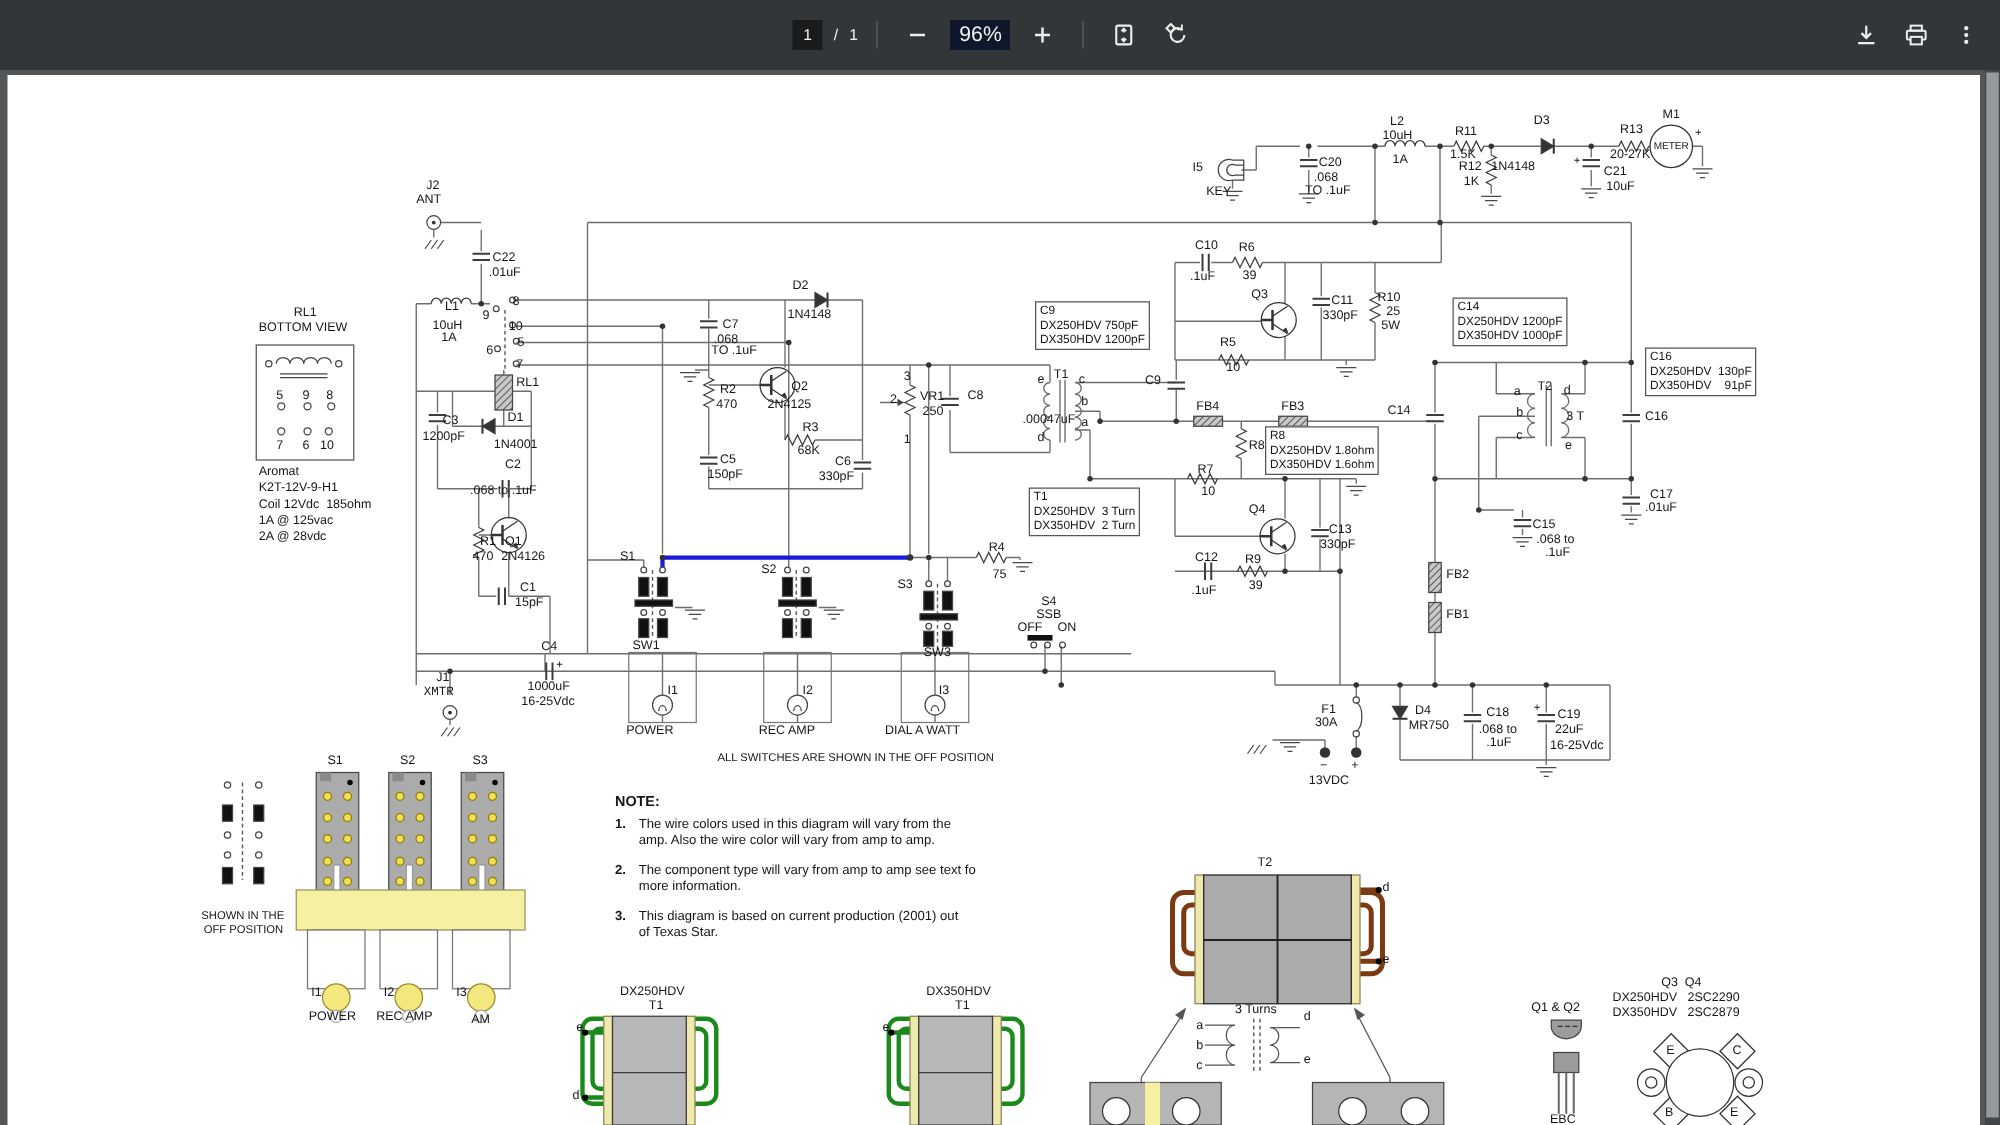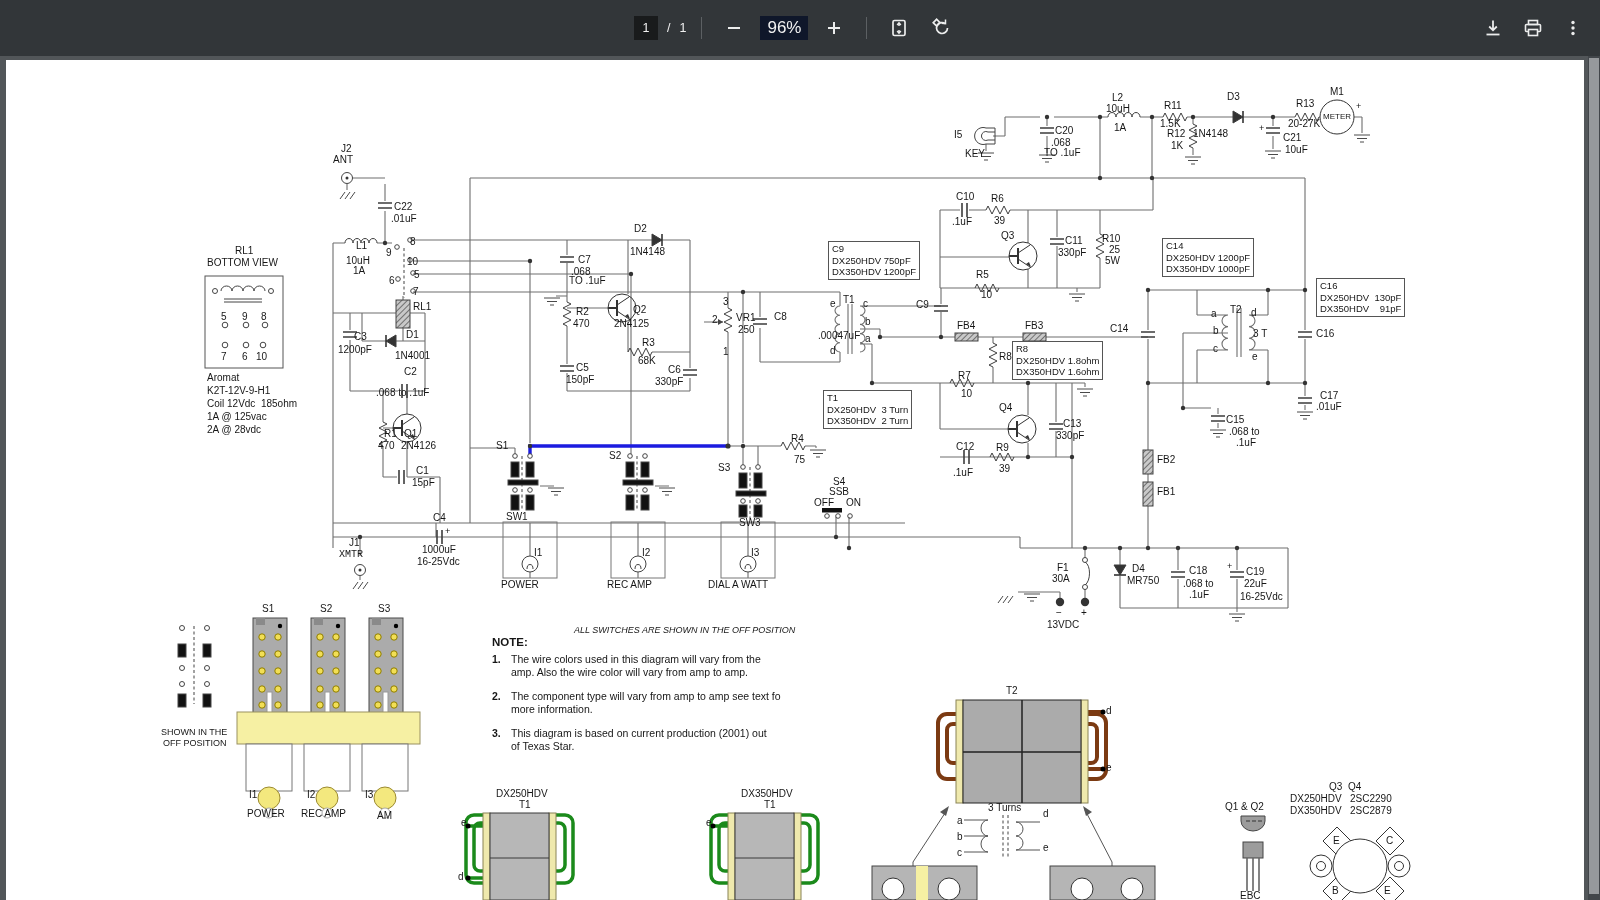--- a/index.html
+++ b/index.html
@@ -650,21 +650,21 @@
     <span class="lbl" style="left: 827px; top: 417px;">S4</span>
     <span class="lbl" style="left: 823px; top: 427px;">SSB</span>
     <span class="lbl" style="left: 808px; top: 438px;">OFF</span>
     <span class="lbl" style="left: 840px; top: 438px;">ON</span>
     <span class="lbl" style="left: 528px; top: 488px;">I1</span>
     <span class="lbl" style="left: 636px; top: 488px;">I2</span>
     <span class="lbl" style="left: 745px; top: 488px;">I3</span>
     <span class="lbl" style="left: 495px; top: 520px;">POWER</span>
     <span class="lbl" style="left: 601px; top: 520px;">REC AMP</span>
     <span class="lbl" style="left: 702px; top: 520px;">DIAL A WATT</span>
-    <span class="lbl s9" style="left: 568px; top: 566px; font-style: italic;">ALL SWITCHES ARE SHOWN IN THE OFF POSITION</span>
+    <span class="lbl s9" style="left: 568px; top: 542px;">ALL SWITCHES ARE SHOWN IN THE OFF POSITION</span>
     <span class="lbl" style="left: 1051px; top: 503px;">F1</span>
     <span class="lbl" style="left: 1046px; top: 514px;">30A</span>
     <span class="lbl" style="left: 1126px; top: 504px;">D4</span>
     <span class="lbl" style="left: 1121px; top: 516px;">MR750</span>
     <span class="lbl" style="left: 1183px; top: 506px;">C18</span>
     <span class="lbl" style="left: 1177px; top: 519px;">.068 to</span>
     <span class="lbl" style="left: 1183px; top: 530px;">.1uF</span>
     <span class="lbl" style="left: 1240px; top: 507px;">C19</span>
     <span class="lbl" style="left: 1238px; top: 519px;">22uF</span>
     <span class="lbl" style="left: 1234px; top: 532px;">16-25Vdc</span>

